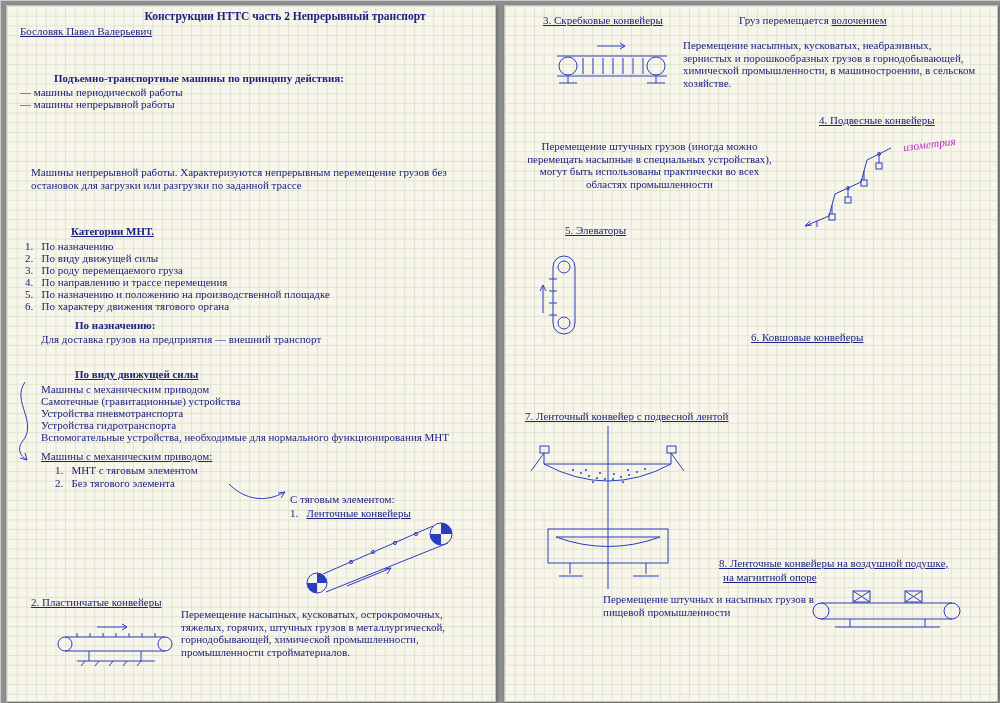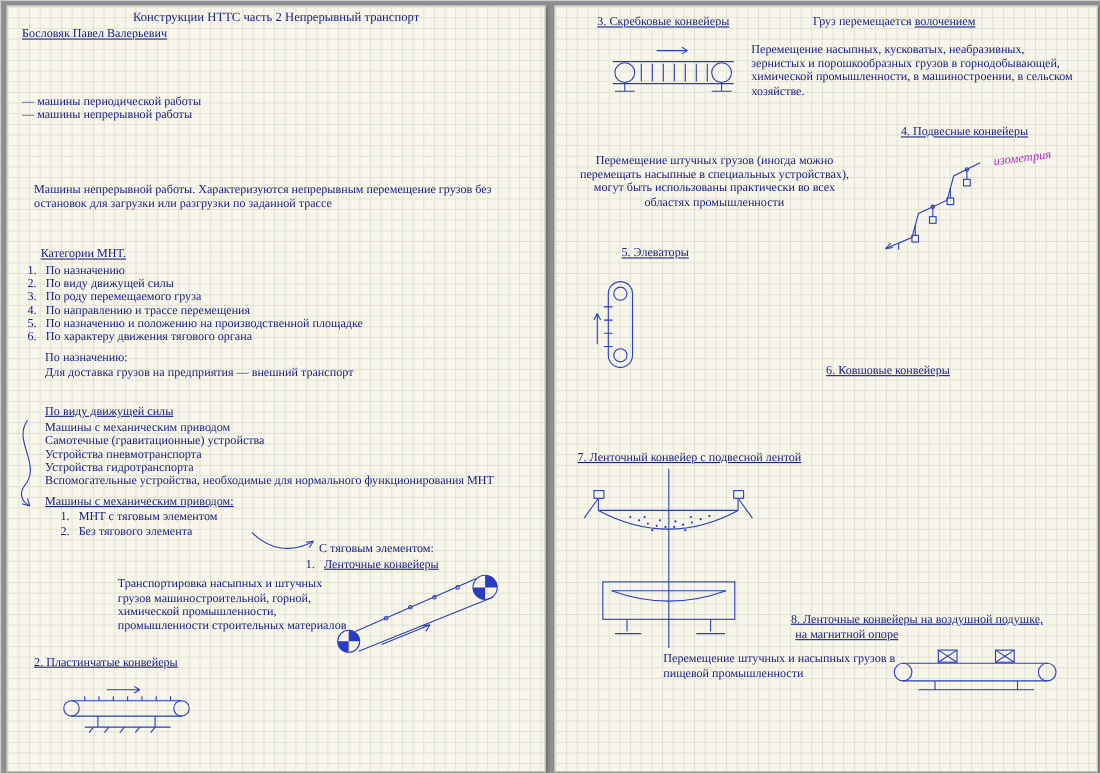--- a/index.html
+++ b/index.html
@@ -5,41 +5,42 @@
   html,body{margin:0;padding:0;}
   body{background:#b7b7b7;font-family:"Liberation Serif",serif;}
   #canvas{position:relative;width:1000px;height:703px;background:#8e8f90;border:1px solid #c9c9c9;overflow:hidden;}
   .page{position:absolute;top:4px;height:695px;background-color:#f8f6ea;border:1px solid #c3c2b2;box-shadow:1px 1px 3px rgba(0,0,0,.35);
     background-image:linear-gradient(to bottom,#dfe3d3 1px,transparent 1px),linear-gradient(to right,#dfe3d3 1px,transparent 1px);
     background-size:9.7px 9.7px;color:#1d2282;font-size:11px;line-height:12.5px;}
   #page1{left:5px;width:488px;}
   #page2{left:503px;width:492px;}
   .t{position:absolute;white-space:nowrap;}
   .p{position:absolute;}
-  .b{font-weight:normal;}
+  .b{font-weight:bold;padding-left:34px;}
   .u{text-decoration:underline;text-underline-offset:1px;}
   .c{text-align:center;}
   .sk{position:absolute;}
   .ttl{font-size:11.5px;left:0;width:100%;text-align:center;}
   .mag{color:#b72fc4;font-style:italic;transform:rotate(-7deg);font-size:11.5px;}
   .hand{}
   .ink{stroke:#2a3cc0;fill:none;stroke-width:1;}
   .inkf{fill:#2a3cc0;stroke:none;}
 </style>
 </head>
 <body>
 
 <div id="canvas">
 
   <div class="page" id="page1">
 
     <div class="t b ttl" style="top:4px">Конструкции НТТС часть 2 Непрерывный транспорт</div>
     <div class="t u" style="left:13px;top:19px">Бословяк Павел Валерьевич</div>
 
 
+    <div class="t b" style="left:13px;top:66px">Подъемно-транспортные машины по принципу действия:</div>
     <div class="t" style="left:13px;top:80px">— машины периодической работы</div>
     <div class="t" style="left:13px;top:92px">— машины непрерывной работы</div>
 
     <div class="p" style="left:24px;top:160px;width:446px">Машины непрерывной работы. Характеризуются непрерывным перемещение грузов без остановок для загрузки или разгрузки по заданной трассе</div>
 
     <div class="t b u" style="left:30px;top:219px">Категории МНТ.</div>
     <div class="t" style="left:18px;top:234px">1.&nbsp;&nbsp;&nbsp;По назначению</div>
     <div class="t" style="left:18px;top:246px">2.&nbsp;&nbsp;&nbsp;По виду движущей силы</div>
     <div class="t" style="left:18px;top:258px">3.&nbsp;&nbsp;&nbsp;По роду перемещаемого груза</div>
     <div class="t" style="left:18px;top:270px">4.&nbsp;&nbsp;&nbsp;По направлению и трассе перемещения</div>
@@ -54,27 +55,27 @@
     <div class="t" style="left:34px;top:389px">Самотечные (гравитационные) устройства</div>
     <div class="t" style="left:34px;top:401px">Устройства пневмотранспорта</div>
     <div class="t" style="left:34px;top:413px">Устройства гидротранспорта</div>
     <div class="t" style="left:34px;top:425px">Вспомогательные устройства, необходимые для нормального функционирования МНТ</div>
 
     <div class="t u" style="left:34px;top:444px">Машины с механическим приводом:</div>
     <div class="t" style="left:48px;top:458px">1.&nbsp;&nbsp;&nbsp;МНТ с тяговым элементом</div>
     <div class="t" style="left:48px;top:471px">2.&nbsp;&nbsp;&nbsp;Без тягового элемента</div>
 
     <div class="t" style="left:283px;top:487px">С тяговым элементом:</div>
-    <div class="t" style="left:271px;top:501px">
+    <div class="t" style="left:283px;top:501px">
       <span>1.&nbsp;&nbsp;&nbsp;</span><span class="u">Ленточные конвейеры</span>
     </div>
 
-    <div class="p" style="left:100px;top:519px;width:212px">Транспортировка насыпных и штучных грузов машиностроительной, горной, химической промышленности, промышленности строительных материалов</div>
 
     <div class="t u" style="left:24px;top:590px">2. Пластинчатые конвейеры</div>
+    <div class="p" style="left:174px;top:602px;width:302px">Перемещение насыпных, кусковатых, острокромочных, тяжелых, горячих, штучных грузов в металлургической, горнодобывающей, химической промышленности, промышленности стройматериалов.</div>
 
     <svg class="sk" style="left:2px;top:372px" width="36" height="88" viewBox="0 0 36 88">
       <g class="ink">
         <path d="M16 4 C2 24, 30 44, 13 64 C8 71, 11 78, 18 82"></path>
         <path d="M18 82 l-7 -2 M18 82 l-2 -7"></path>
       </g>
     </svg>
 
     <svg class="sk" style="left:218px;top:472px" width="68" height="28" viewBox="0 0 68 28">
       <g class="ink">

